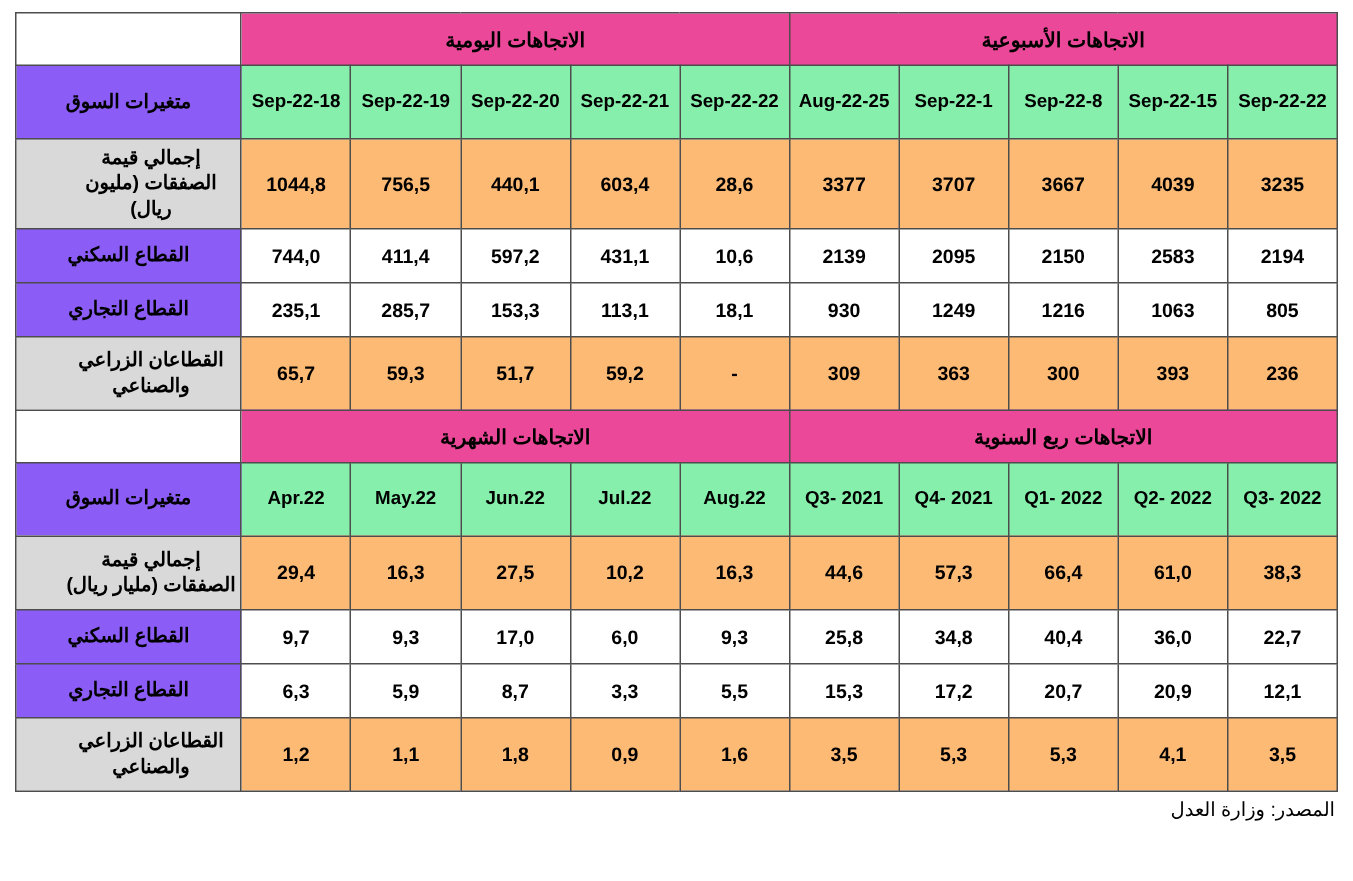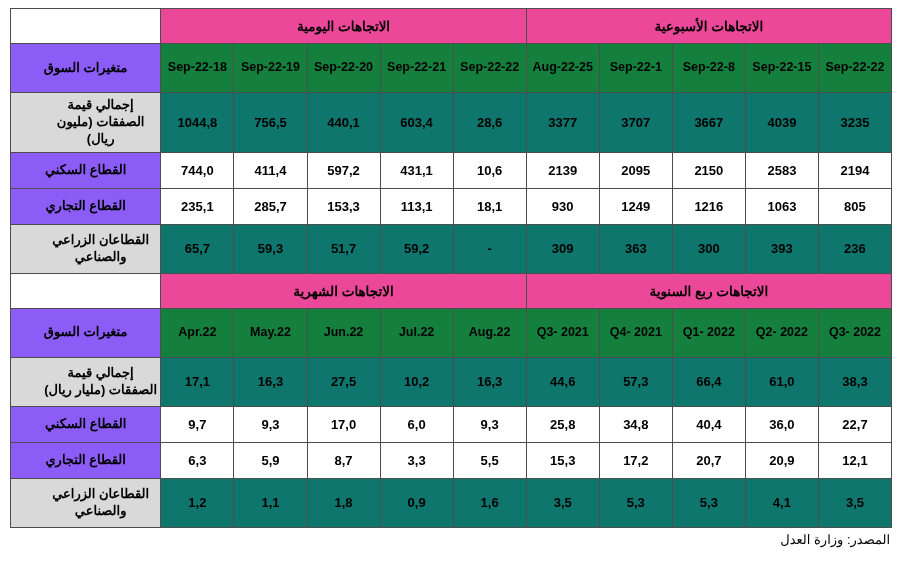--- a/index.html
+++ b/index.html
@@ -45,38 +45,38 @@
   .group-head {
     background: #ec4899;
     font-size: 13.5px;
     height: 26px;
   }
   .blank-head {
     background: #ffffff;
     border: 1px solid #4d4d4d;
   }
   .col-head {
-    background: #15803d;
+    background: #86efac;
     font-size: 12.5px;
     line-height: 1.25;
     height: 40px;
   }
   .row-label {
     background: #8b5cf6;
     text-align: right;
     padding-right: 8px;
     font-size: 13px;
     line-height: 1.3;
   }
   .val {
     background: #ffffff;
     font-size: 13px;
   }
   .val.shade {
-    background: #0f766e;
+    background: #fdba74;
   }
   .row-label.shade {
     background: #d9d9d9;
     padding-left: 32px;
   }
   tr.tall td {
     height: 40px;
   }
   tr.short td {
     height: 27px;
@@ -212,21 +212,21 @@
       <tr class="tall">
         <td class="val shade">38,3</td>
         <td class="val shade">61,0</td>
         <td class="val shade">66,4</td>
         <td class="val shade">57,3</td>
         <td class="val shade">44,6</td>
         <td class="val shade">16,3</td>
         <td class="val shade">10,2</td>
         <td class="val shade">27,5</td>
         <td class="val shade">16,3</td>
-        <td class="val shade">17,1</td>
+        <td class="val shade">29,4</td>
         <td class="row-label shade">إجمالي قيمة الصفقات (مليار ريال)</td>
       </tr>
 
       <tr class="short">
         <td class="val">22,7</td>
         <td class="val">36,0</td>
         <td class="val">40,4</td>
         <td class="val">34,8</td>
         <td class="val">25,8</td>
         <td class="val">9,3</td>

